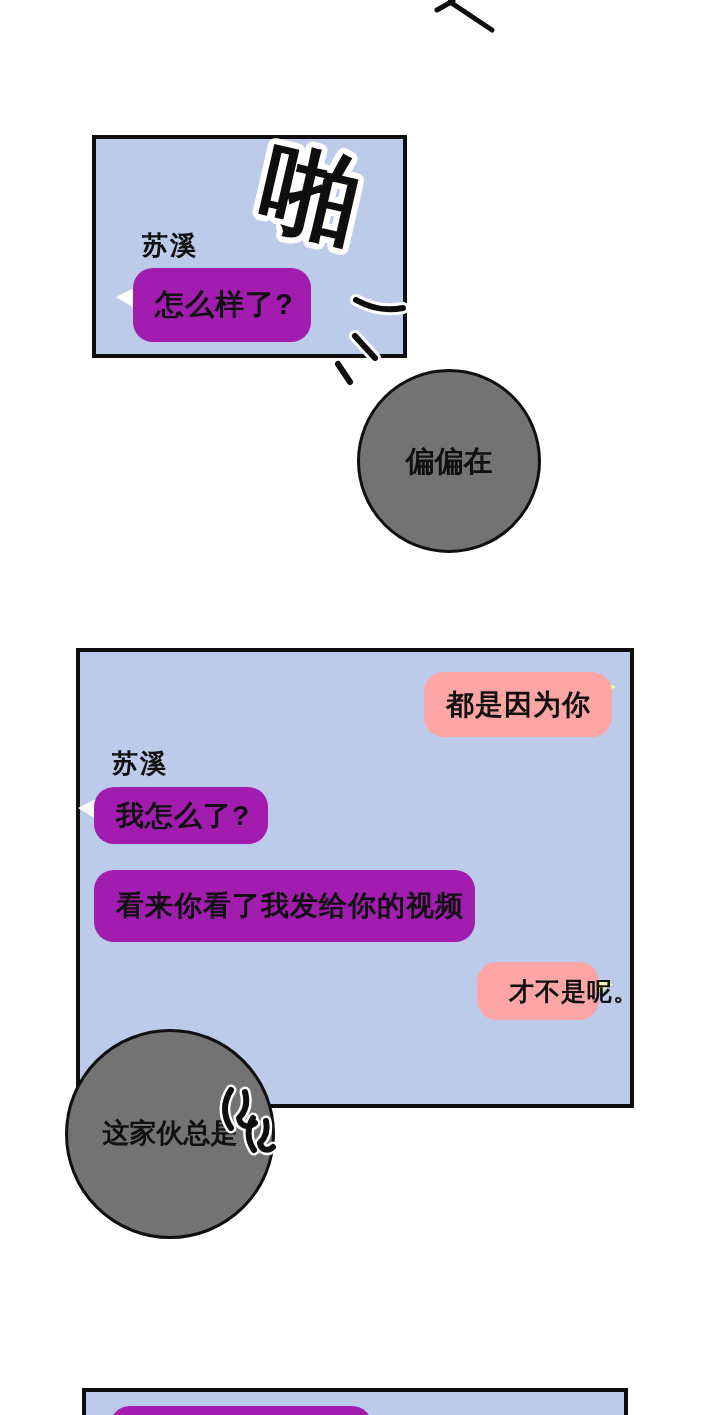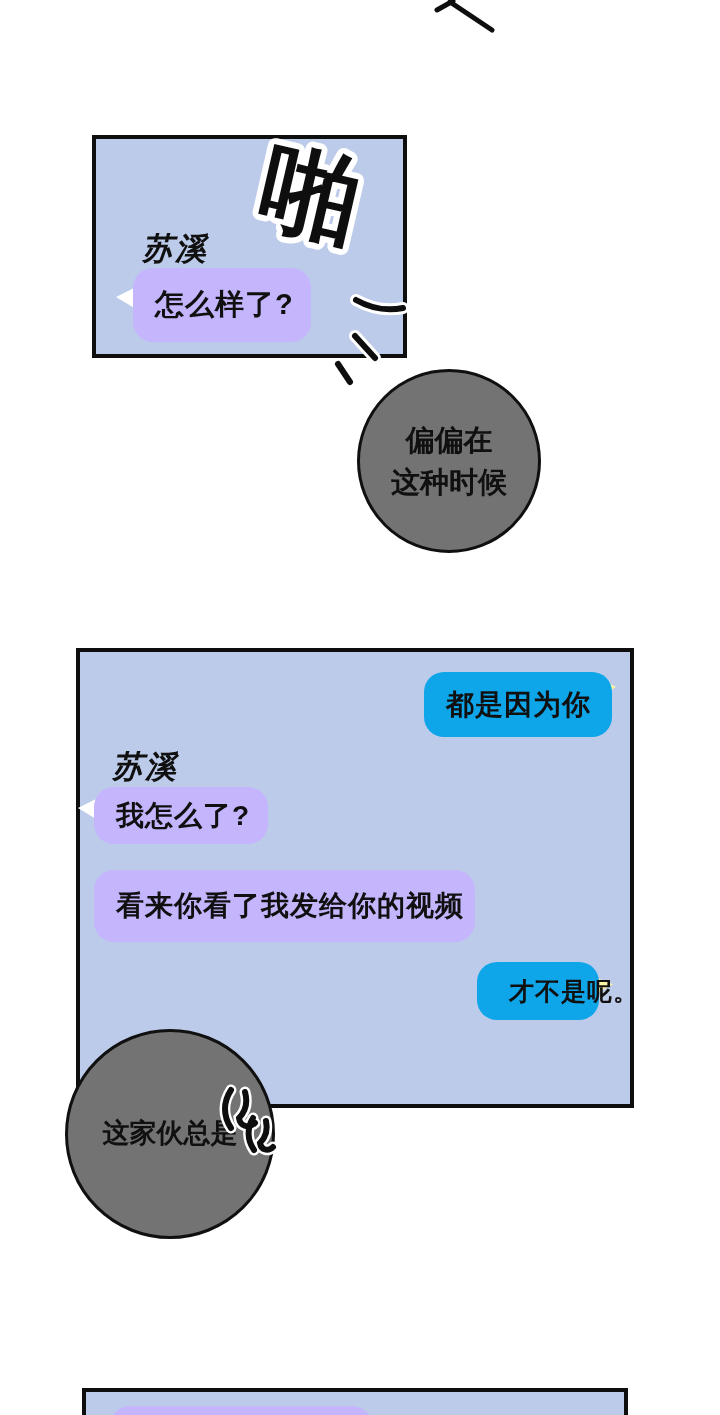--- a/index.html
+++ b/index.html
@@ -6,29 +6,29 @@
   body{
     width:720px;height:1415px;position:relative;overflow:hidden;
     background:#ffffff;color:#101010;
     font-family:"Liberation Sans",sans-serif;font-weight:bold;
   }
   .panel{
     position:absolute;background:#bdcbea;border:4px solid #0e0e0e;
     box-sizing:border-box;z-index:1;
   }
   .speaker{
-    position:absolute;font-size:31px;letter-spacing:2px;z-index:3;font-style:italic;
+    position:absolute;font-size:26px;letter-spacing:2px;z-index:3;
   }
   .bubble{
     position:absolute;border-radius:20px;box-sizing:border-box;
     display:flex;align-items:center;white-space:nowrap;
     font-size:28px;letter-spacing:1px;z-index:3;padding:0 22px;
   }
-  .bubble.white{background:#c4b5fd;}
-  .bubble.yellow{background:#0ea5e9;}
+  .bubble.white{background:#a21caf;}
+  .bubble.yellow{background:#fca5a5;}
   .tail{position:absolute;z-index:2;}
   .tail.white{background:#ffffff;}
   .tail.yellow{background:#faf5a6;}
   .tail.point-left{clip-path:polygon(100% 0%, 0% 45%, 100% 100%);}
   .tail.point-right{clip-path:polygon(0% 0%, 100% 40%, 0% 100%);}
   .circle-bubble{
     position:absolute;background:#737373;border:3px solid #101010;border-radius:50%;
     display:flex;flex-direction:column;align-items:center;justify-content:center;
     text-align:center;line-height:1.45;z-index:5;box-sizing:border-box;
   }
@@ -60,21 +60,20 @@
   <path d="M 26 12 C 42 21, 58 23, 73 20" stroke="#ffffff" stroke-width="12" stroke-linecap="round" fill="none"></path>
   <path d="M 26 12 C 42 21, 58 23, 73 20" stroke="#0e0e0e" stroke-width="6" stroke-linecap="round" fill="none"></path>
   <path d="M 25 48 L 45 70" stroke="#ffffff" stroke-width="12" stroke-linecap="round" fill="none"></path>
   <path d="M 25 48 L 45 70" stroke="#0e0e0e" stroke-width="6" stroke-linecap="round" fill="none"></path>
   <path d="M 8 76 L 20 94" stroke="#ffffff" stroke-width="12" stroke-linecap="round" fill="none"></path>
   <path d="M 8 76 L 20 94" stroke="#0e0e0e" stroke-width="6" stroke-linecap="round" fill="none"></path>
 </svg>
 
 <div class="circle-bubble top">
   <div>偏偏在</div>
-  <div>这种时候</div>
 </div>
 
 <div class="panel" style="left:76px;top:648px;width:558px;height:460px;"></div>
 
 <div class="tail yellow point-right" style="left:597px;top:678px;width:19px;height:22px;"></div>
 <div class="bubble yellow" style="left:424px;top:672px;width:188px;height:65px;">都是因为你</div>
 
 <div class="speaker" style="left:112px;top:746px;">苏溪</div>
 
 <div class="tail white point-left" style="left:78px;top:799px;width:18px;height:20px;"></div>

